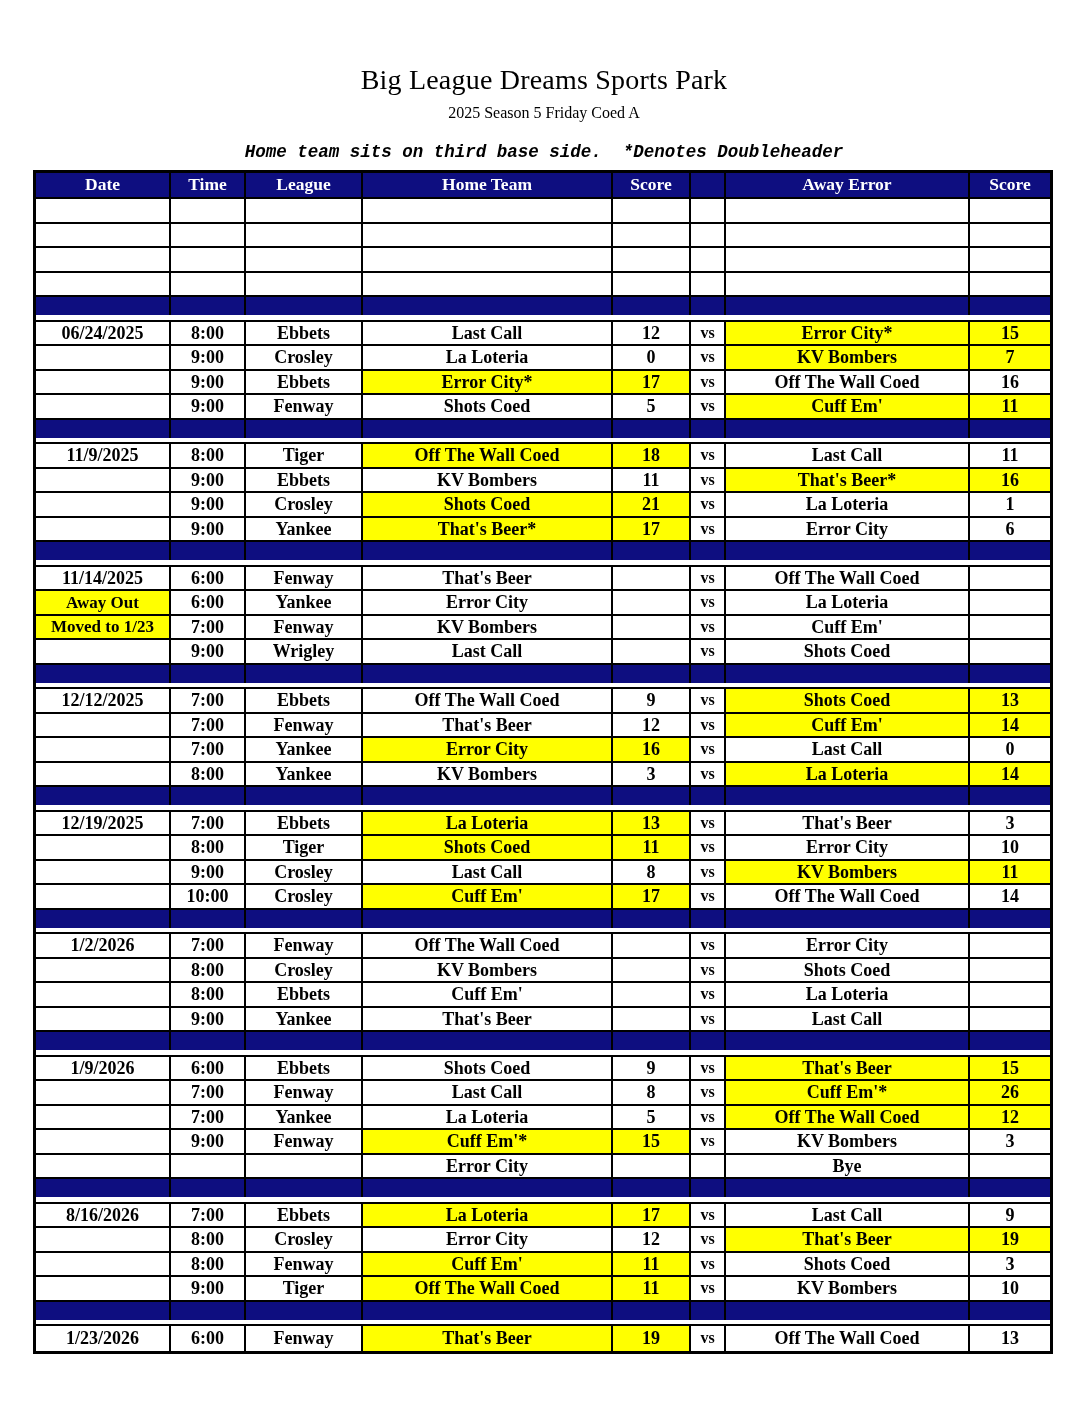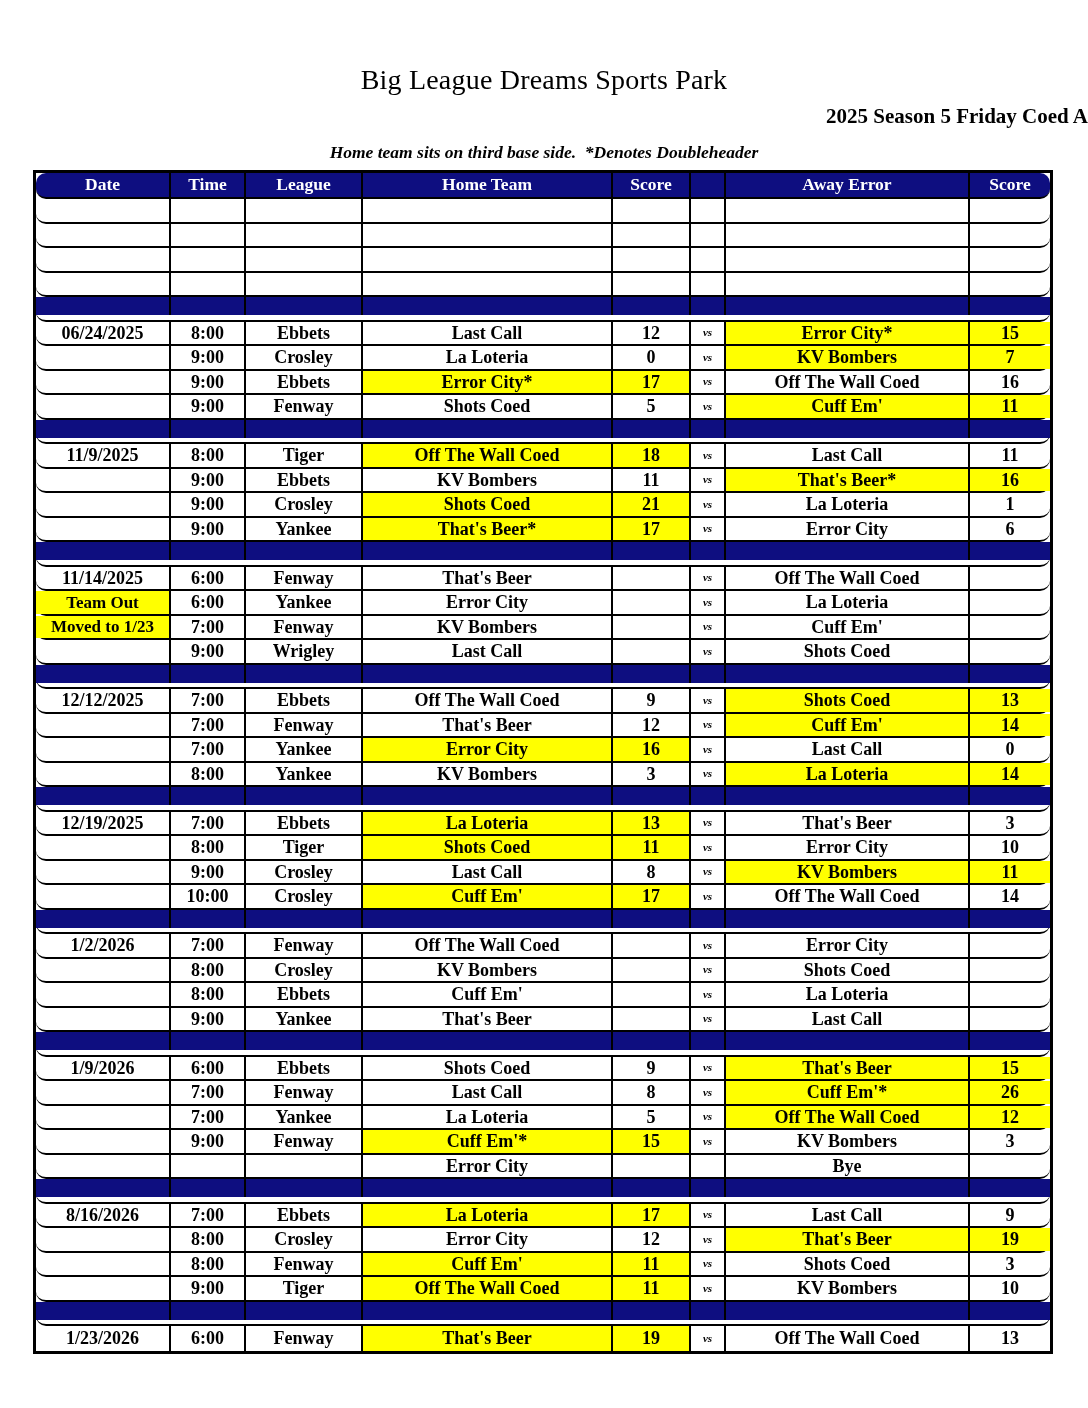--- a/index.html
+++ b/index.html
@@ -9,54 +9,54 @@
     position: relative;
     font-family: "Liberation Serif", "DejaVu Serif", serif;
     color: #000;
   }
   .page-title {
     position: absolute; top: 64px; left: 0; width: 100%;
     text-align: center; font-size: 28px; font-weight: normal; letter-spacing: 0.2px;
   }
   .page-subtitle {
     position: absolute; top: 104px; left: 0; width: 100%;
-    text-align: right; font-size: 21px; font-weight: bold;
+    text-align: center; font-size: 16px; font-weight: normal;
   }
   .page-note {
     position: absolute; top: 142px; left: 0; width: 100%;
     text-align: center; font-size: 17.5px; font-weight: bold; font-style: italic;
     white-space: pre;
+    font-family: Liberation Mono, monospace;
   }
   .sched {
     position: absolute; left: 33px; top: 170px; width: 1020px;
     border: 3px solid #000; background: #fff;
   }
   .row {
     display: grid;
     grid-template-columns: 135px 75px 117px 250px 78px 35px 244px 80px;
     height: 24.5px;
     border-bottom: 2px solid #000;
     background: #fff;
-    border-radius: 10px;
   }
   .row:last-child { border-bottom: none; }
   .row.header { height: 26px; background: var(--navy, #0e0e80); border-bottom-width: 2px; }
   .cell {
     border-right: 2px solid #000;
     display: flex; align-items: center; justify-content: center;
     font-weight: bold; font-size: 18px; line-height: 1;
     overflow: hidden; white-space: nowrap;
   }
   .cell:last-child { border-right: none; }
   .row.header .cell { color: #ffffff; font-size: 17.5px; }
   .row.sep .cell { height: 18px; background: var(--navy, #0e0e80); }
   .row.sep { background: #fff; }
   .cell.hl { background: var(--yellow, #ffff00); }
   .cell.note-cell { background: var(--yellow, #ffff00); font-size: 17px; }
-  .cell.vs { font-style: italic; font-size: 11px; }
+  .cell.vs { font-size: 16px; }
 </style>
 </head>
 <body>
 
 <div class="page-title">Big League Dreams Sports Park</div>
 <div class="page-subtitle">2025 Season 5 Friday Coed A</div>
 <div class="page-note">Home team sits on third base side.  *Denotes Doubleheader</div>
 <div class="sched" id="sched">
     <div class="row header">
       <div class="cell">Date</div>
@@ -222,21 +222,21 @@
       <div class="cell">11/14/2025</div>
       <div class="cell">6:00</div>
       <div class="cell">Fenway</div>
       <div class="cell">That's Beer</div>
       <div class="cell"></div>
       <div class="cell vs">vs</div>
       <div class="cell">Off The Wall Coed</div>
       <div class="cell"></div>
     </div>
     <div class="row game">
-      <div class="cell note-cell">Team Out</div>
+      <div class="cell note-cell">Away Out</div>
       <div class="cell">6:00</div>
       <div class="cell">Yankee</div>
       <div class="cell">Error City</div>
       <div class="cell"></div>
       <div class="cell vs">vs</div>
       <div class="cell">La Loteria</div>
       <div class="cell"></div>
     </div>
     <div class="row game">
       <div class="cell note-cell">Moved to 1/23</div>

